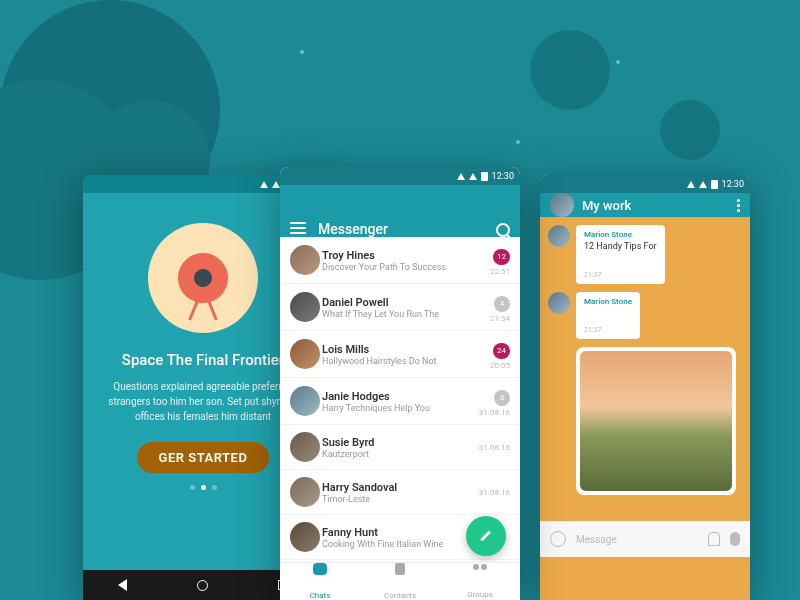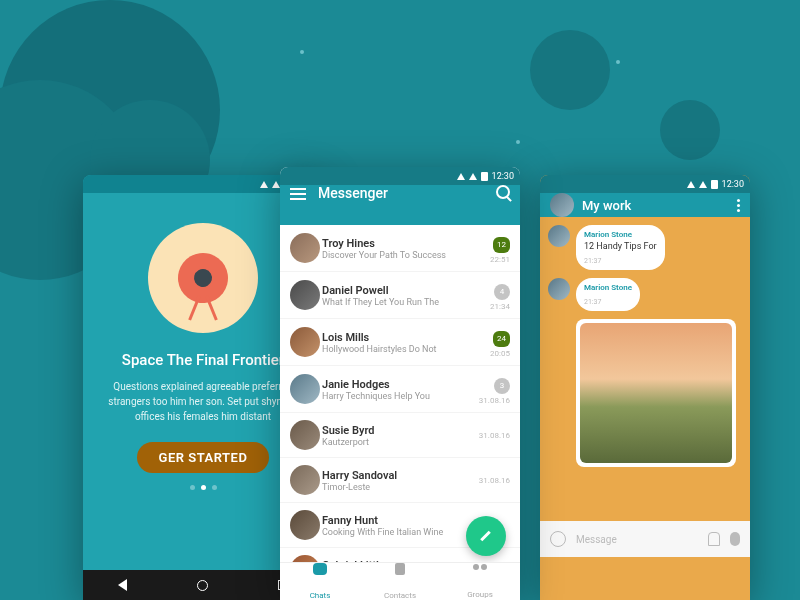--- a/index.html
+++ b/index.html
@@ -70,21 +70,21 @@
 .stand::before{left:10px;transform:rotate(22deg);}
 .stand::after{right:10px;transform:rotate(-22deg);}
 .onboard h3 { font-size: 15px; font-weight: 500; margin-bottom: 10px; }
 .onboard p { font-size: 10px; line-height: 1.5; color: #dff3f4; margin-bottom: 18px; }
 .cta { background: #a16207; color:#fff; font-size:13px; font-weight:600; padding:8px 22px; border-radius:20px; display:inline-block; letter-spacing:0.5px;}
 .dots { margin-top:12px; display:flex; gap:6px; justify-content:center;}
 .dot{width:5px;height:5px;border-radius:50%;background:rgba(255,255,255,0.35);}
 .dot.active{background:#fff;}
 
 
-.appbar { background:#1b9aa8; color:#fff; height:40px; display:flex; align-items:flex-start; padding:0 10px; gap:12px;}
+.appbar { background:#1b9aa8; color:#fff; height:52px; display:flex; align-items:flex-end; padding:0 10px; gap:12px;}
 .appbar .title{font-size:14px;font-weight:500;flex:1;}
 .hamb div{width:16px;height:2px;background:#fff;margin:3px 0;}
 .search-ico{width:14px;height:14px;border:2px solid #fff;border-radius:50%;position:relative;}
 .search-ico::after{content:"";position:absolute;width:2px;height:6px;background:#fff;transform:rotate(-45deg);bottom:-5px;right:-2px;}
 
 .chatlist{background:#fff;}
 .chat-row{display:flex;align-items:center;padding:7px 10px;gap:2px;border-bottom:1px solid #f3f3f3;}
 .avatar{width:30px;height:30px;border-radius:50%;background:#ccc;flex-shrink:0;}
 .av1{background:linear-gradient(135deg,#8a6d5a,#b8987e);}
 .av2{background:linear-gradient(135deg,#4a4a4a,#7a7a7a);}
@@ -92,21 +92,21 @@
 .av4{background:linear-gradient(135deg,#5a7a8a,#a0b8c4);}
 .av5{background:linear-gradient(135deg,#6a5a4a,#9a8a7a);}
 .av6{background:linear-gradient(135deg,#7a6a5a,#aa9a8a);}
 .av7{background:linear-gradient(135deg,#5a4a3a,#8a7a6a);}
 .av8{background:linear-gradient(135deg,#995533,#cc8855);}
 .chat-meta{flex:1;min-width:0;}
 .chat-name{font-size:11px;font-weight:600;color:#333;}
 .chat-msg{font-size:9px;color:#999;white-space:nowrap;overflow:hidden;text-overflow:ellipsis;}
 .chat-right{text-align:right;}
 .badge{display:inline-block;min-width:16px;height:16px;border-radius:8px;background:#c4c4c4;color:#fff;font-size:8px;line-height:16px;text-align:center;padding:0 4px;margin-bottom:2px;}
-.badge.orange{background:#4d7c0f;border-radius:6px;}
+.badge.orange{background:#be185d;}
 .chat-time{font-size:8px;color:#bbb;}
 
 .fab{position:absolute;right:14px;bottom:44px;width:40px;height:40px;border-radius:50%;background:#1fc88a;box-shadow:0 3px 8px rgba(0,0,0,0.25);display:flex;align-items:center;justify-content:center;}
 .pencil{width:14px;height:14px;position:relative;}
 .pencil::before{content:"";position:absolute;width:3px;height:12px;background:#fff;transform:rotate(45deg);top:1px;left:5px;}
 
 .tabbar{position:absolute;bottom:0;left:0;right:0;height:38px;background:#fff;border-top:1px solid #eee;display:flex;}
 .tab{flex:1;display:flex;flex-direction:column;align-items:center;justify-content:center;gap:16px;font-size:8px;color:#aaa;}
 .tab.active{color:#1b9aa8;}
 .tab-ico{width:14px;height:14px;}
@@ -119,24 +119,24 @@
 
 
 .convbar{background:#1b9aa8;color:#fff;height:24px;display:flex;align-items:center;padding:0 10px;gap:8px;}
 .convbar .avatar{width:24px;height:24px;}
 .convbar .title{font-size:13px;font-weight:500;flex:1;}
 .vdots{display:flex;flex-direction:column;gap:2px;}
 .vdots span{width:3px;height:3px;border-radius:50%;background:#fff;}
 .convbody{background:#eaa94b;padding:8px;min-height:340px;position:relative;}
 .msgrow{display:flex;gap:6px;margin-bottom:8px;}
 .msgrow .avatar{width:22px;height:22px;}
-.msgbubble{background:#fff;border-radius:16px;padding:5px 8px;max-width:130px;}
+.msgbubble{background:#fff;border-radius:4px;padding:5px 8px;max-width:130px;}
 .msg-sender{font-size:8px;color:#1b9aa8;font-weight:600;}
 .msg-text{font-size:9px;color:#333;margin-top:2px;}
-.msg-time{font-size:7px;color:#bbb;margin-top:6px;}
+.msg-time{font-size:7px;color:#bbb;margin-top:20px;}
 .imgmsg{background:#fff;border-radius:8px;padding:4px;width:160px;margin-left:28px;}
 .imgmsg .photo{width:100%;height:140px;border-radius:6px;background:linear-gradient(to bottom,#e8a574 0%,#f2c79b 40%,#8a9a5a 60%,#5a6a3a 100%);}
 .inputbar{position:absolute;bottom:0;left:0;right:0;height:36px;background:#f7f7f7;display:flex;align-items:center;padding:0 10px;gap:10px;}
 .inputbar .ph{flex:1;font-size:10px;color:#bbb;}
 .smile{width:16px;height:16px;border:1.5px solid #bbb;border-radius:50%;}
 .clip{width:12px;height:14px;border:1.5px solid #bbb;border-radius:4px 4px 0 0;}
 .mic{width:10px;height:14px;background:#bbb;border-radius:5px;}
 
 .navbar{position:absolute;bottom:0;left:0;right:0;height:30px;background:#1a1a1a;display:flex;align-items:center;justify-content:space-around;}
 .nb-ico{color:#fff;}

